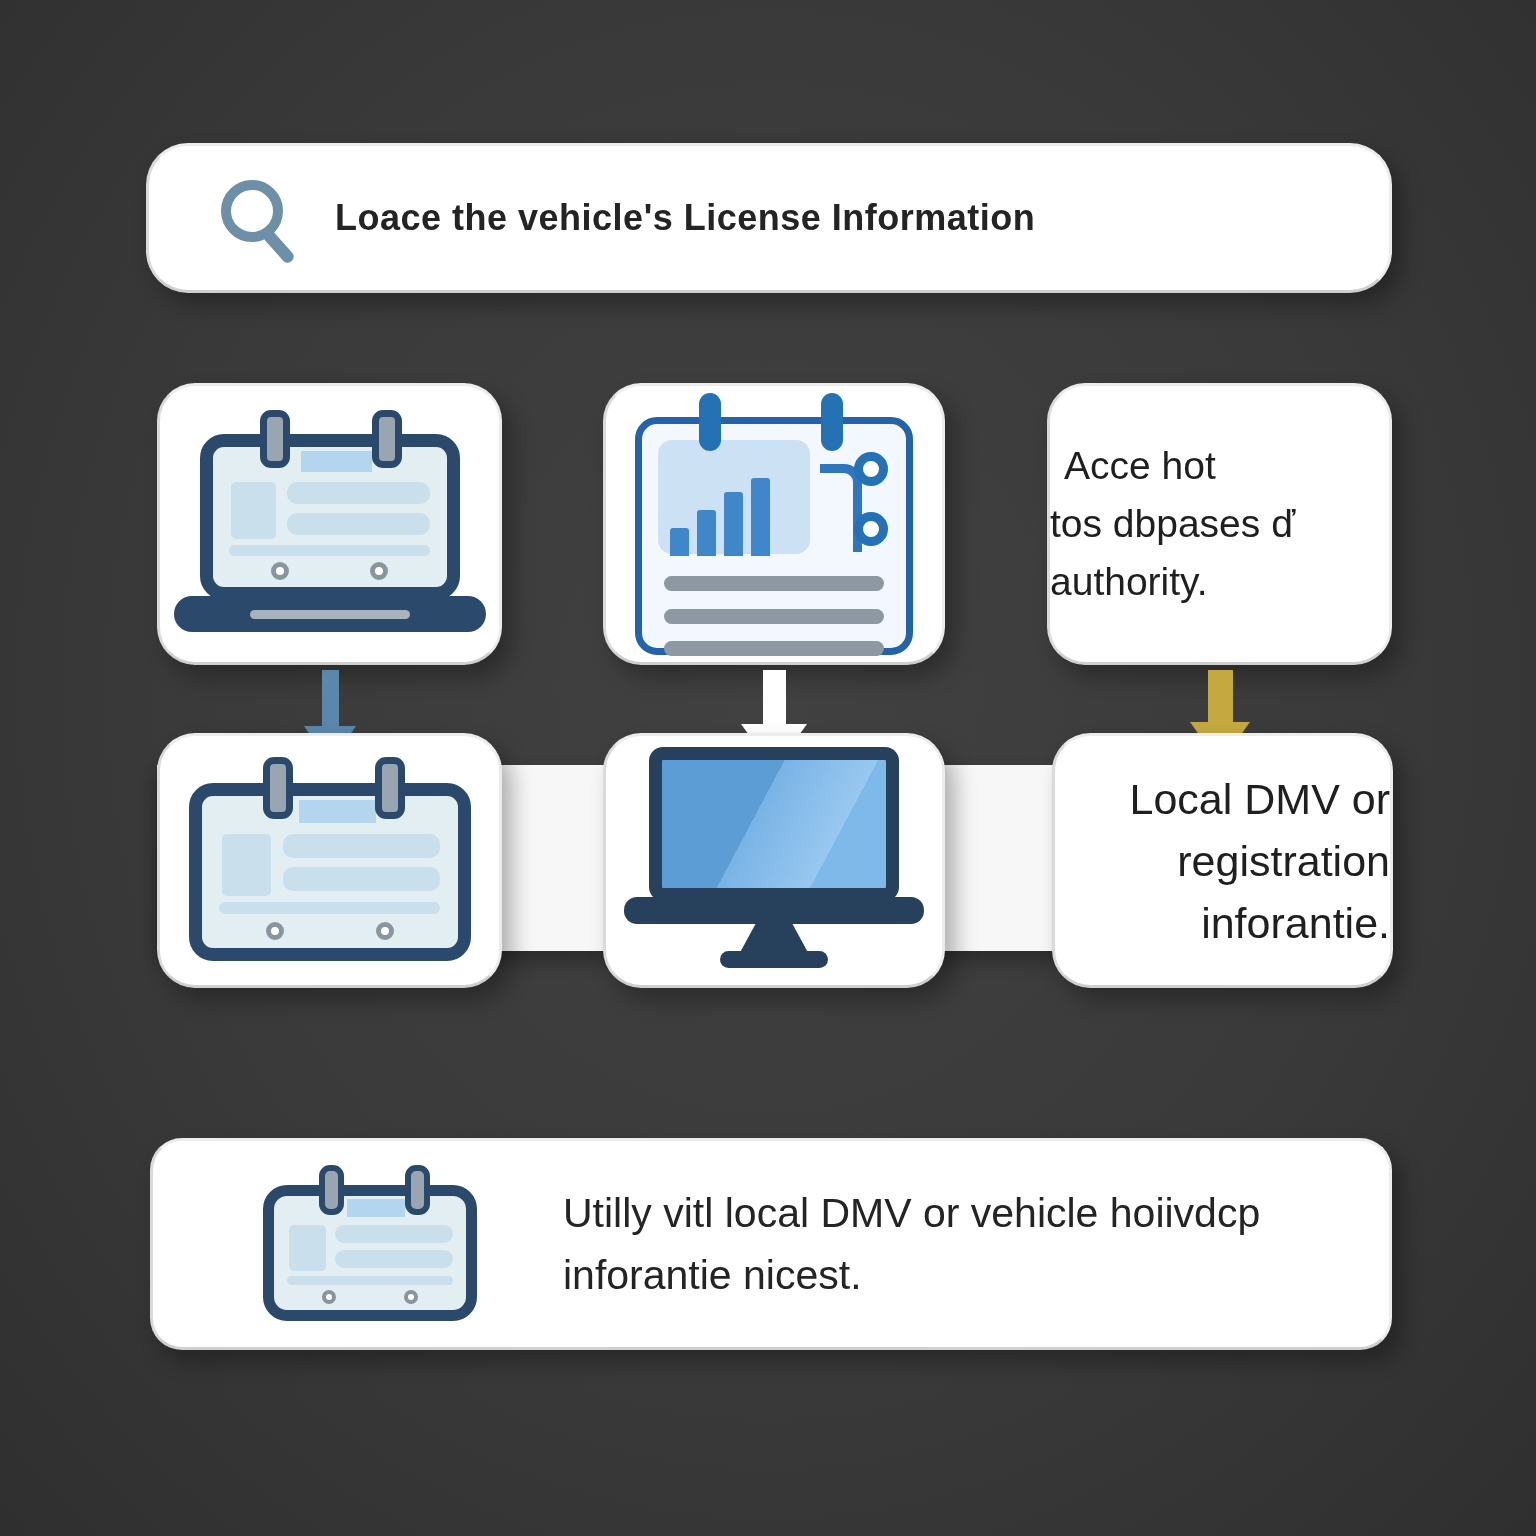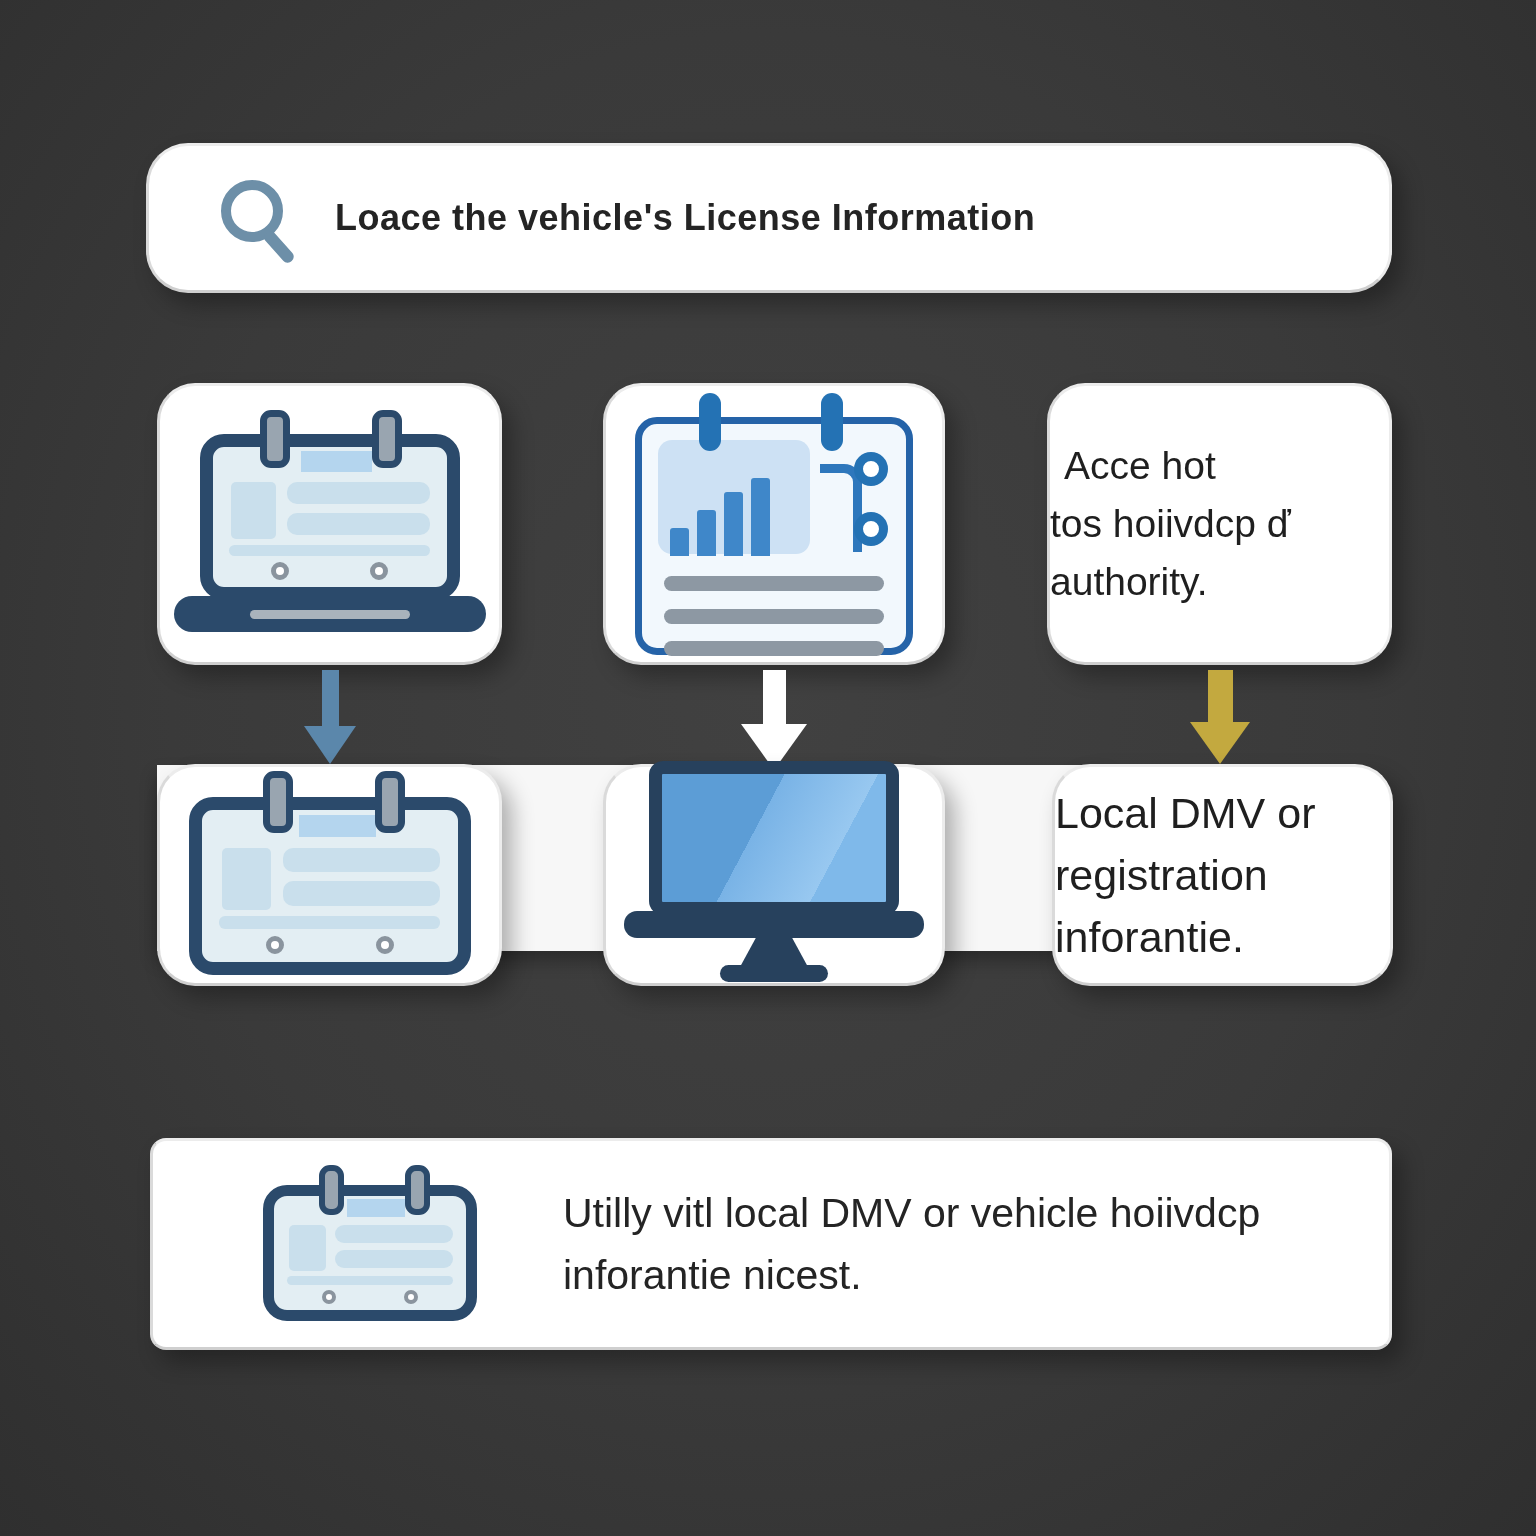--- a/index.html
+++ b/index.html
@@ -24,21 +24,21 @@
   #search-bar{
     left:146px;top:143px;width:1246px;height:150px;border-radius:42px;
     display:flex;align-items:center;padding-left:58px;
   }
   .s-icon{position:relative;width:100px;height:104px;flex:0 0 auto;}
   .s-circle{position:absolute;left:14px;top:14px;width:62px;height:62px;border:10px solid var(--search-icon);border-radius:50%;box-sizing:border-box;}
   .s-handle{position:absolute;left:66px;top:62px;width:12px;height:38px;background:var(--search-icon);border-radius:7px;transform:rotate(-42deg);}
   #search-text{font-size:36px;font-weight:bold;color:var(--text);letter-spacing:.5px;margin-left:28px;white-space:nowrap;}
   
   .r1{top:383px;height:282px;}
-  .r2{top:764px;height:222px;}
+  .r2{top:733px;height:255px;text-align:right;}
   .c1{left:157px;width:345px;}
   .c2{left:603px;width:342px;}
   .c3{left:1047px;width:345px;}
   .c3b{left:1052px;width:341px;}
   .icon-card{display:flex;align-items:center;justify-content:center;}
   .text-card{display:flex;flex-direction:column;justify-content:center;}
   .text-card .tline{font-size:39px;color:#1f1f1f;line-height:58px;white-space:nowrap;}
   .text-card .tline:first-child{padding-left:14px;}
   #row2-card3 .tline{font-size:43px;line-height:62px;padding-left:0;}
   
@@ -109,21 +109,21 @@
   .c-line.l3{top:217px;}
   
   .monitor{position:relative;width:300px;height:228px;}
   .m-screen{position:absolute;left:25px;top:0;width:250px;height:154px;border:13px solid var(--screen-dark);border-radius:14px;box-sizing:border-box;
     background:linear-gradient(118deg,var(--screen-blue) 42%,#79b3e6 42%,var(--screen-light) 74%,#7fb9ea 74%);}
   .m-bar{position:absolute;left:0;top:150px;width:300px;height:27px;background:var(--screen-dark);border-radius:13px;}
   .m-neck{position:absolute;left:116px;top:176px;width:68px;height:30px;background:var(--screen-dark);clip-path:polygon(24% 0,76% 0,100% 100%,0 100%);}
   .m-foot{position:absolute;left:96px;top:204px;width:108px;height:17px;background:var(--screen-dark);border-radius:9px;}
   
   #bottom-bar{
-    left:150px;top:1138px;width:1242px;height:212px;border-radius:16px;
+    left:150px;top:1138px;width:1242px;height:212px;border-radius:32px;
     display:flex;align-items:center;padding-left:104px;
   }
   #bottom-text{margin-left:78px;display:flex;flex-direction:column;justify-content:center;}
   #bottom-text .tline{font-size:41px;color:#242424;line-height:62px;white-space:nowrap;}
 </style>
 </head>
 <body>
 
 <div id="canvas">
 
@@ -170,21 +170,21 @@
         <div class="c-dot d2"></div>
         <div class="c-line l1"></div>
         <div class="c-line l2"></div>
         <div class="c-line l3"></div>
       </div>
     </div>
   </div>
 
   <div class="card r1 c3 text-card">
     <div class="tline">Acce hot</div>
-    <div class="tline">tos hoiivdcp ď</div>
+    <div class="tline">tos dbpases ď</div>
     <div class="tline">authority.</div>
   </div>
 
   <div id="arrow-1" class="arrow" style="--arrow-color: #5b87ab;">
     <div class="shaft"></div>
       <div class="head"></div>
   </div>
   <div id="arrow-2" class="arrow" style="--arrow-color: #ffffff;">
     <div class="shaft"></div>
       <div class="head"></div>

